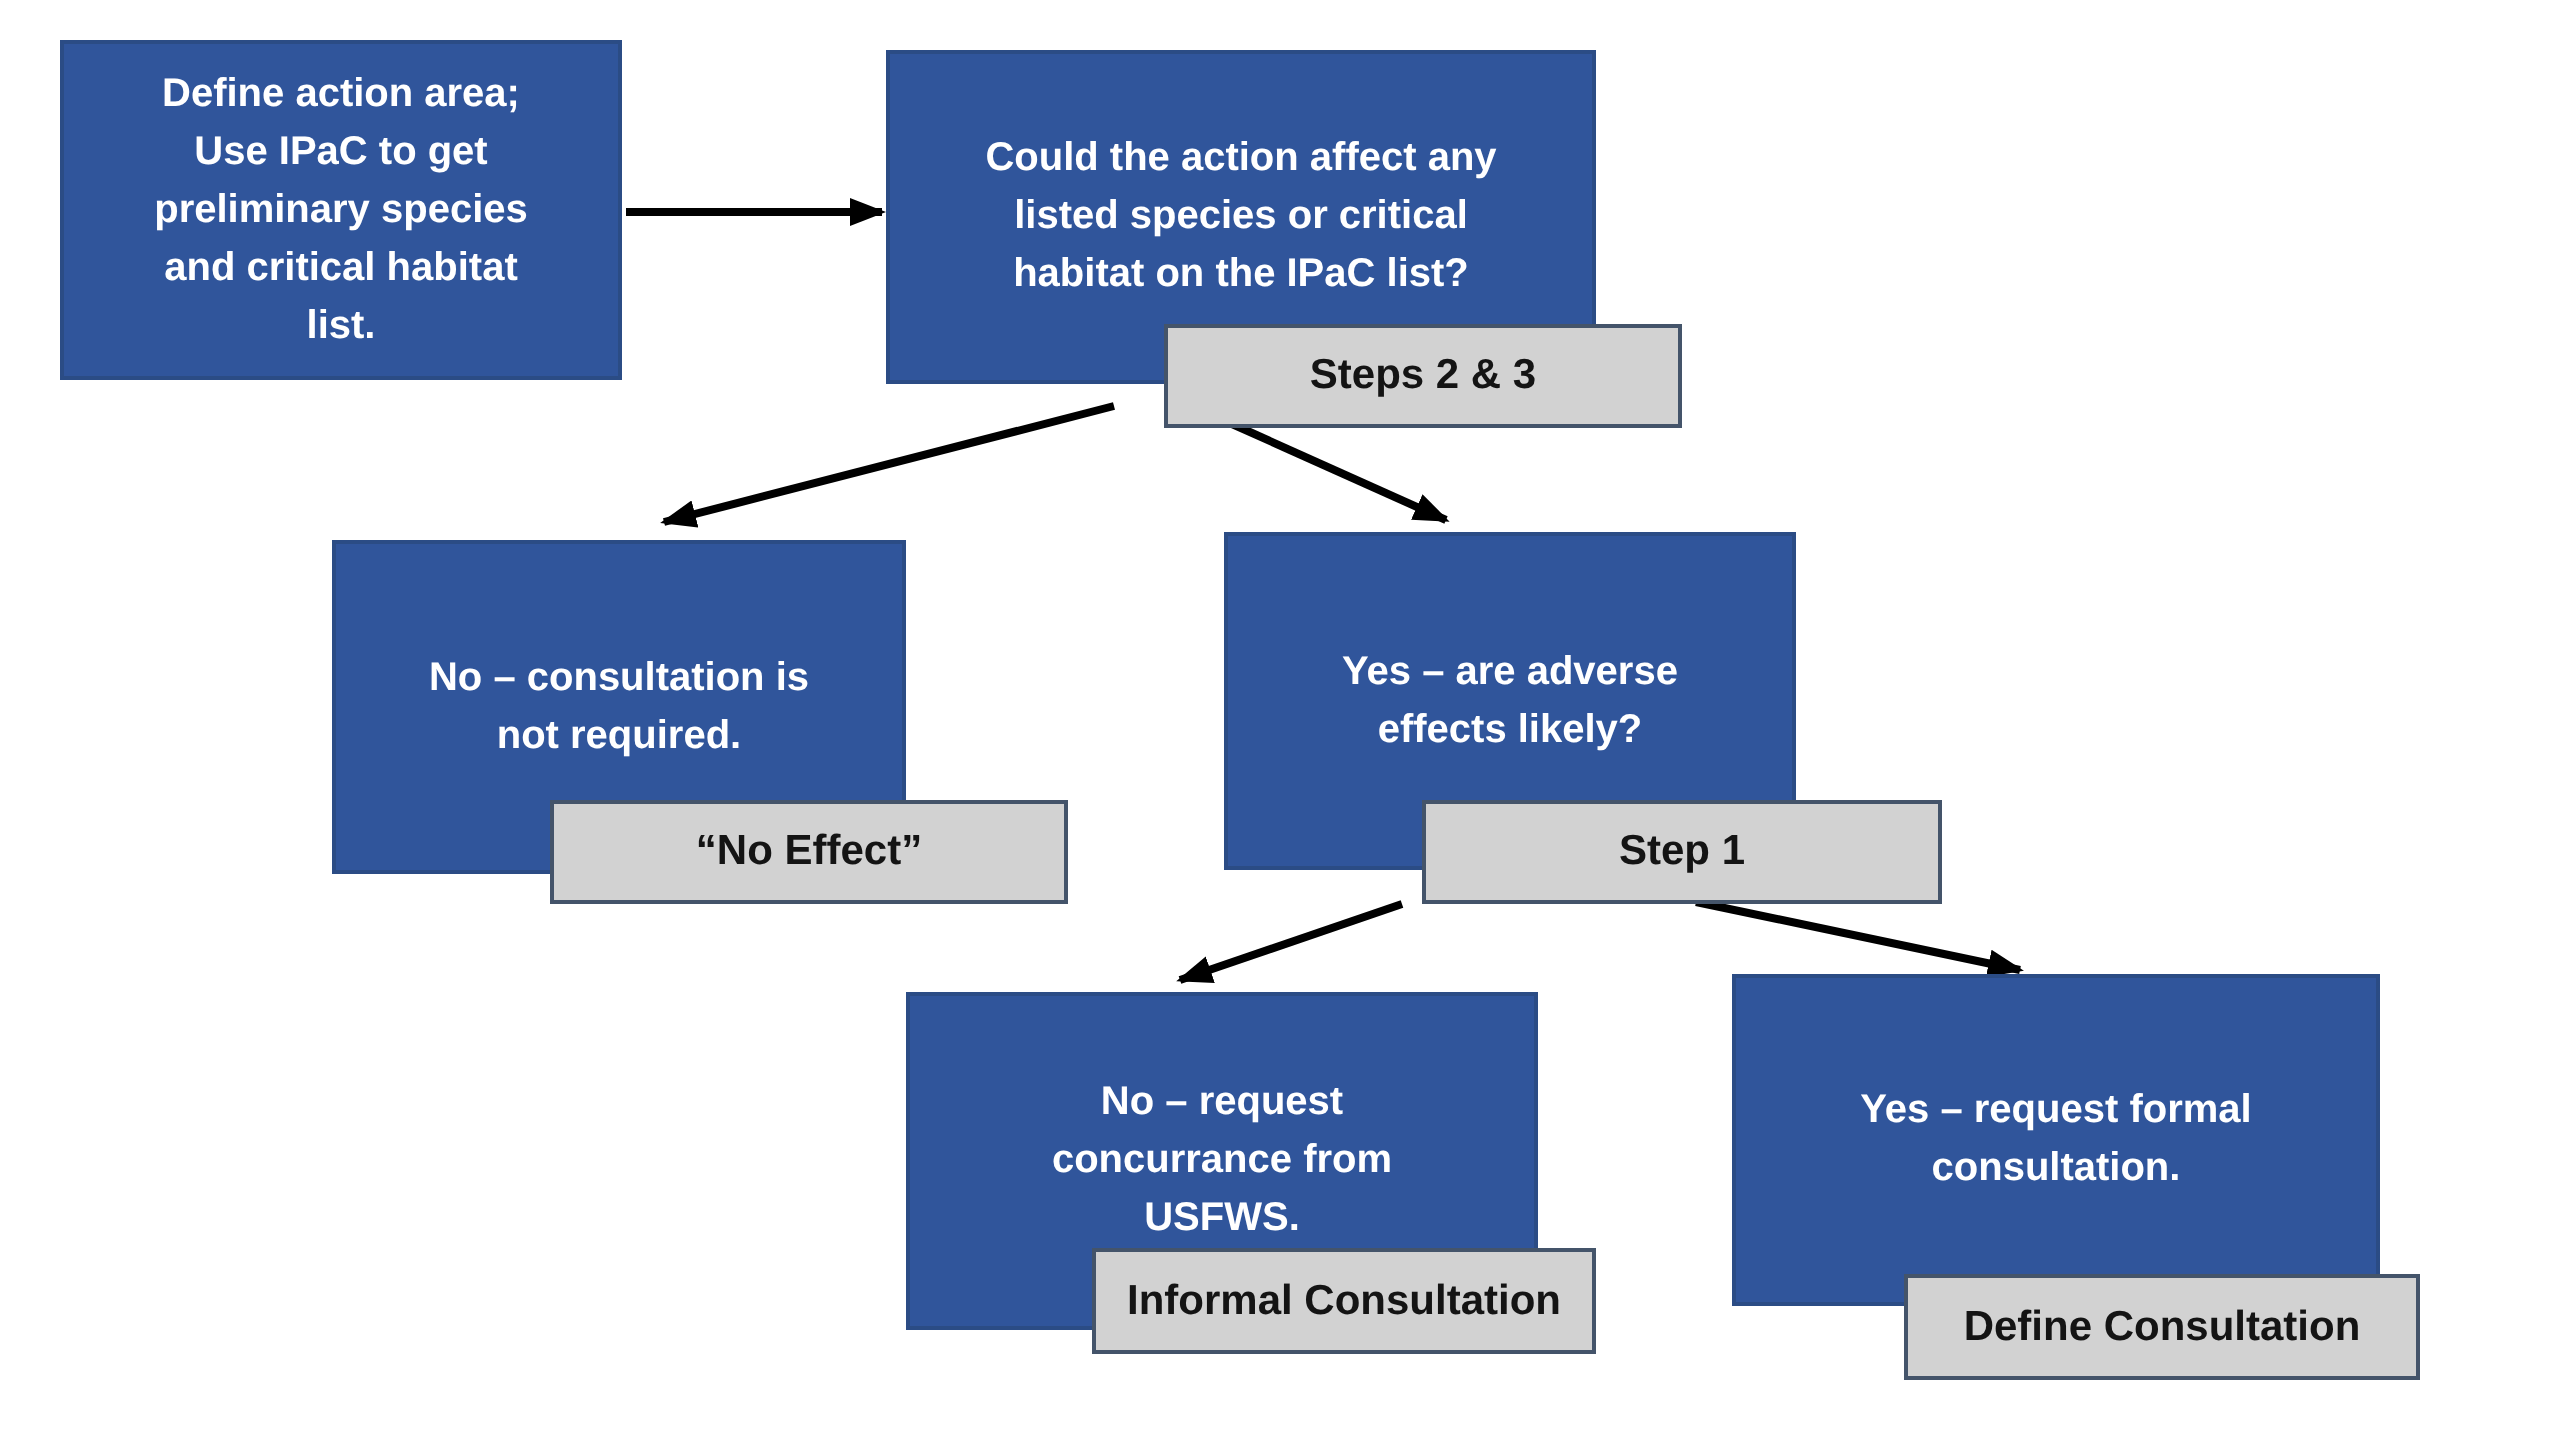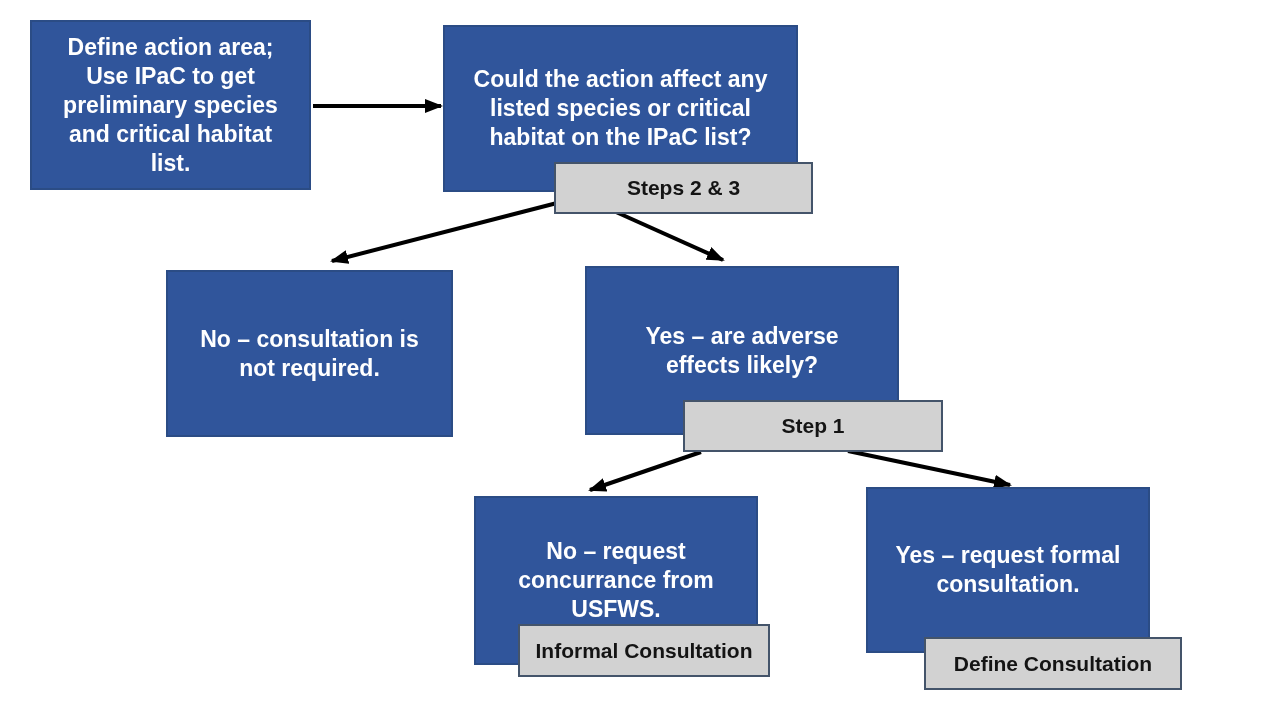--- a/index.html
+++ b/index.html
@@ -40,34 +40,35 @@
     z-index:2;
     background:var(--node-fill);
     border:2px solid var(--node-border);
     display:flex;
     align-items:center;
     justify-content:center;
     text-align:center;
   }
   .node-text{
     color:var(--node-text);
-    font-size:23px;
+    font-size:20px;
     line-height:29px;
     font-weight:700;
     white-space:pre-line;
   }
   .label{
     position:absolute;
     z-index:3;
     background:var(--label-fill);
     border:2px solid var(--label-border);
     display:flex;
     align-items:center;
     justify-content:center;
     text-align:right;
+    margin-left:28px;
   }
   .label-text{
     color:var(--label-text);
     font-size:21px;
     font-weight:700;
     white-space:nowrap;
   }
 </style>
 </head>
 <body>
@@ -99,40 +100,43 @@
     <span class="node-text">No – consultation is
 not required.</span>
   </div>
 
   <div class="node" style="left:443px;top:25px;width:355px;height:167px">
     <span class="node-text">Could the action affect any
 listed species or critical
 habitat on the IPaC list?</span>
   </div>
 
-  <div class="node" style="left:585px;top:266px;width:314px;height:169px">
+  <div class="node" style="left:612px;top:266px;width:286px;height:169px">
     <span class="node-text">Yes – are adverse
 effects likely?</span>
   </div>
 
-  <div class="node" style="left:474px;top:496px;width:284px;height:169px">
+  <div class="node" style="left:453px;top:496px;width:316px;height:169px">
     <span class="node-text">No – request
 concurrance from
 USFWS.</span>
   </div>
 
-  <div class="node" style="left:866px;top:487px;width:284px;height:166px">
+  <div class="node" style="left:866px;top:487px;width:324px;height:166px">
     <span class="node-text">Yes – request formal
 consultation.</span>
   </div>
 
   <div class="label" style="left:554px;top:162px;width:259px;height:52px">
     <span class="label-text">Steps 2 &amp; 3</span>
   </div>
 
+  <div class="label" style="left:247px;top:400px;width:259px;height:52px">
+    <span class="label-text">“No Effect”</span>
+  </div>
 
   <div class="label" style="left:683px;top:400px;width:260px;height:52px">
     <span class="label-text">Step 1</span>
   </div>
 
   <div class="label" style="left:518px;top:624px;width:252px;height:53px">
     <span class="label-text">Informal Consultation</span>
   </div>
 
   <div class="label" style="left:924px;top:637px;width:258px;height:53px">

